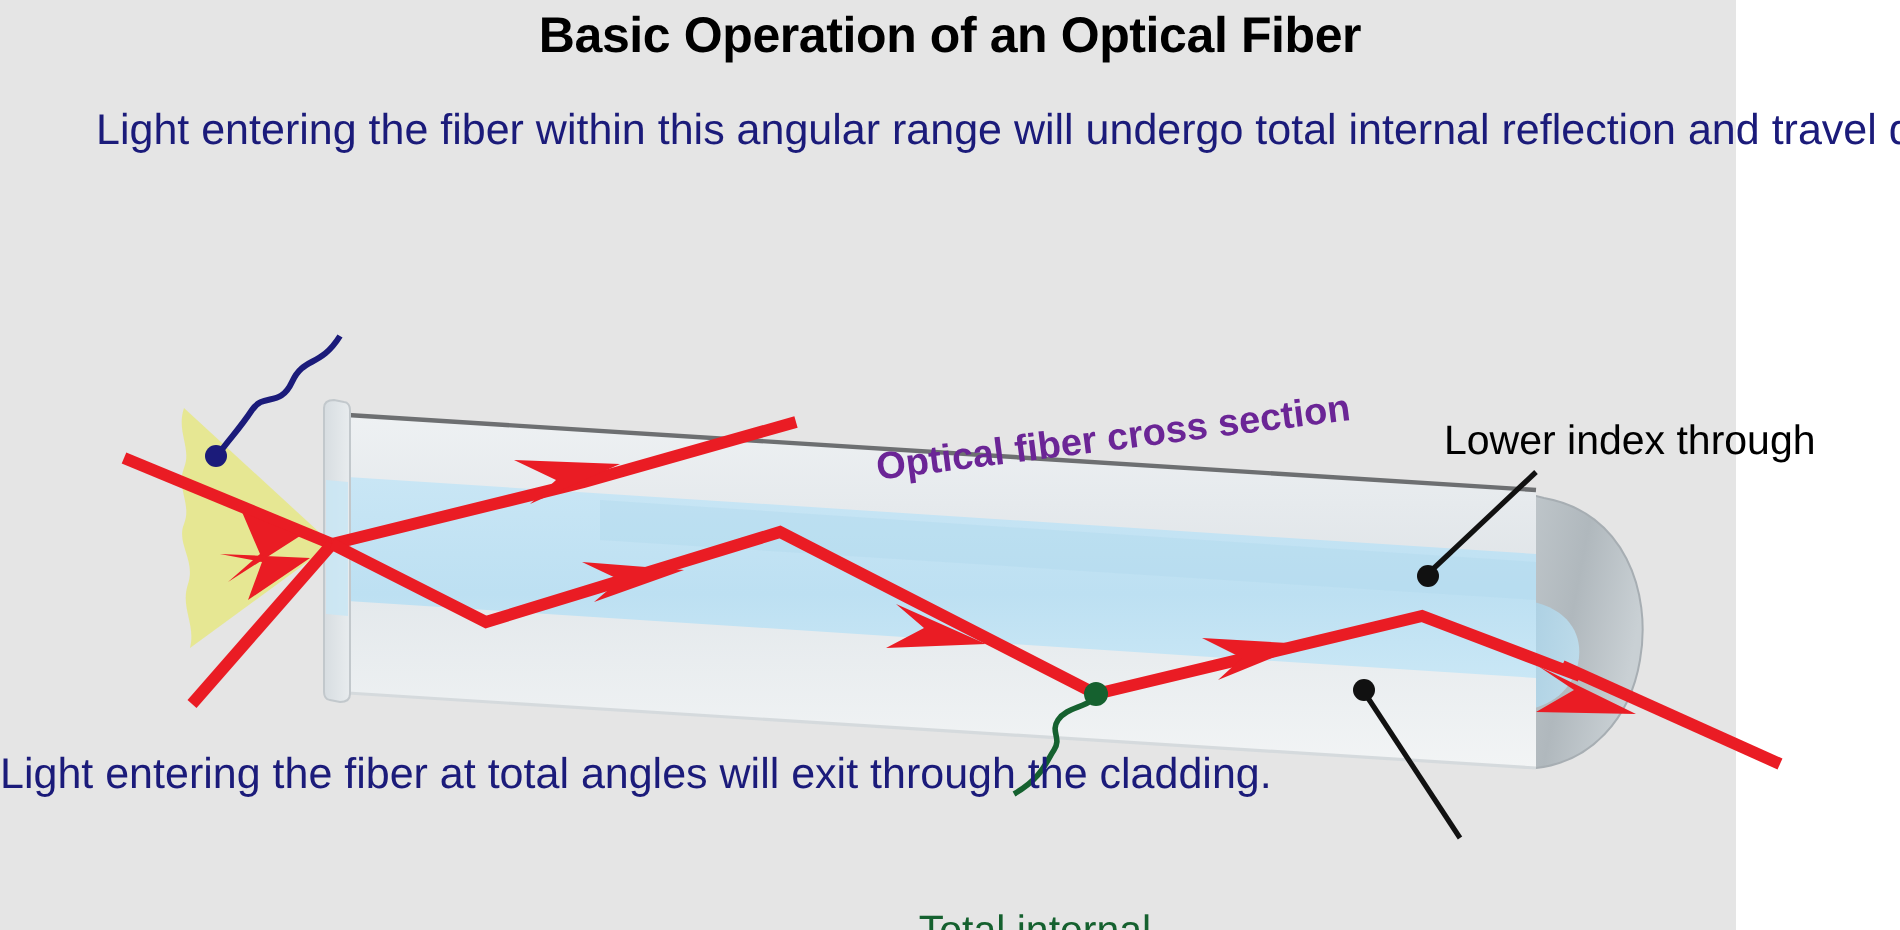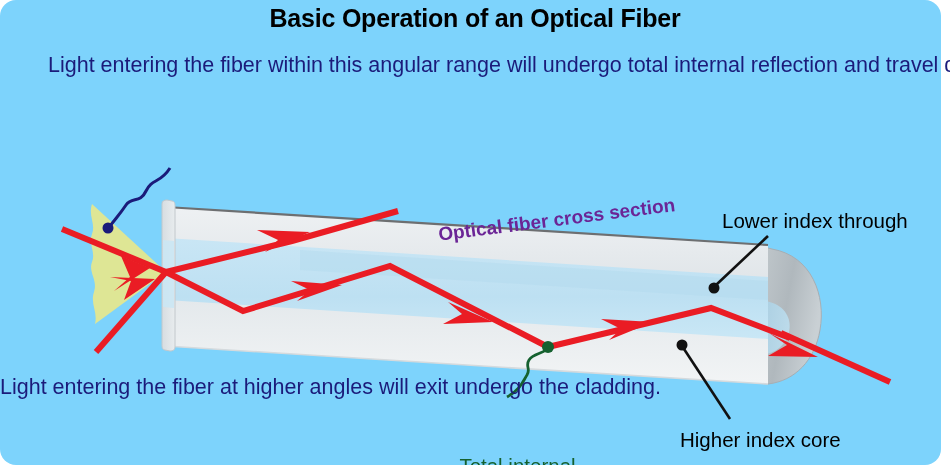--- a/index.html
+++ b/index.html
@@ -11,24 +11,23 @@
     width: 950px;
     height: 465px;
     position: relative;
     overflow: hidden;
     font-family: "Liberation Sans", sans-serif;
   }
   #stage {
     position: absolute;
     left: 0;
     top: 0;
-    width: 941px;
+    width: 868px;
     height: 465px;
-    background: #7dd3fc;
-    border-radius: 16px;
+    background: #e5e5e5;
   }
   #diagram-svg {
     position: absolute;
     left: 0;
     top: 0;
     width: 950px;
     height: 465px;
     display: block;
   }
   .txt {
@@ -214,26 +213,25 @@
     <g>
       <path d="M 507 397 C 521 389 523 381 527 375 C 531 369 525 366 529 360 C 533 354 541 354 546 350" fill="none" stroke="#15612f" stroke-width="2.8"></path>
       <circle cx="548" cy="347" r="6" fill="#15612f"></circle>
     </g>
   </svg>
 
   <div class="txt" id="page-title">Basic Operation of an Optical Fiber</div>
 
   <div class="txt" id="annotation-acceptance">Light entering the fiber within this angular range will undergo total internal reflection and travel down the fiber.</div>
 
-  <div class="txt" id="annotation-escape">Light entering the fiber at higher angles will exit undergo the cladding.</div>
+  <div class="txt" id="annotation-escape">Light entering the fiber at total angles will exit through the cladding.</div>
 
   <div class="txt" id="label-cross-section">Optical fiber cross section</div>
 
   <div class="txt" id="label-cladding">Lower index through</div>
 
-  <div class="txt" id="label-core">Higher index core</div>
 
   <div class="txt" id="label-tir">
     <span class="tir-line">Total internal</span>
     
   </div>
 
 </div>
 
 </body></html>

